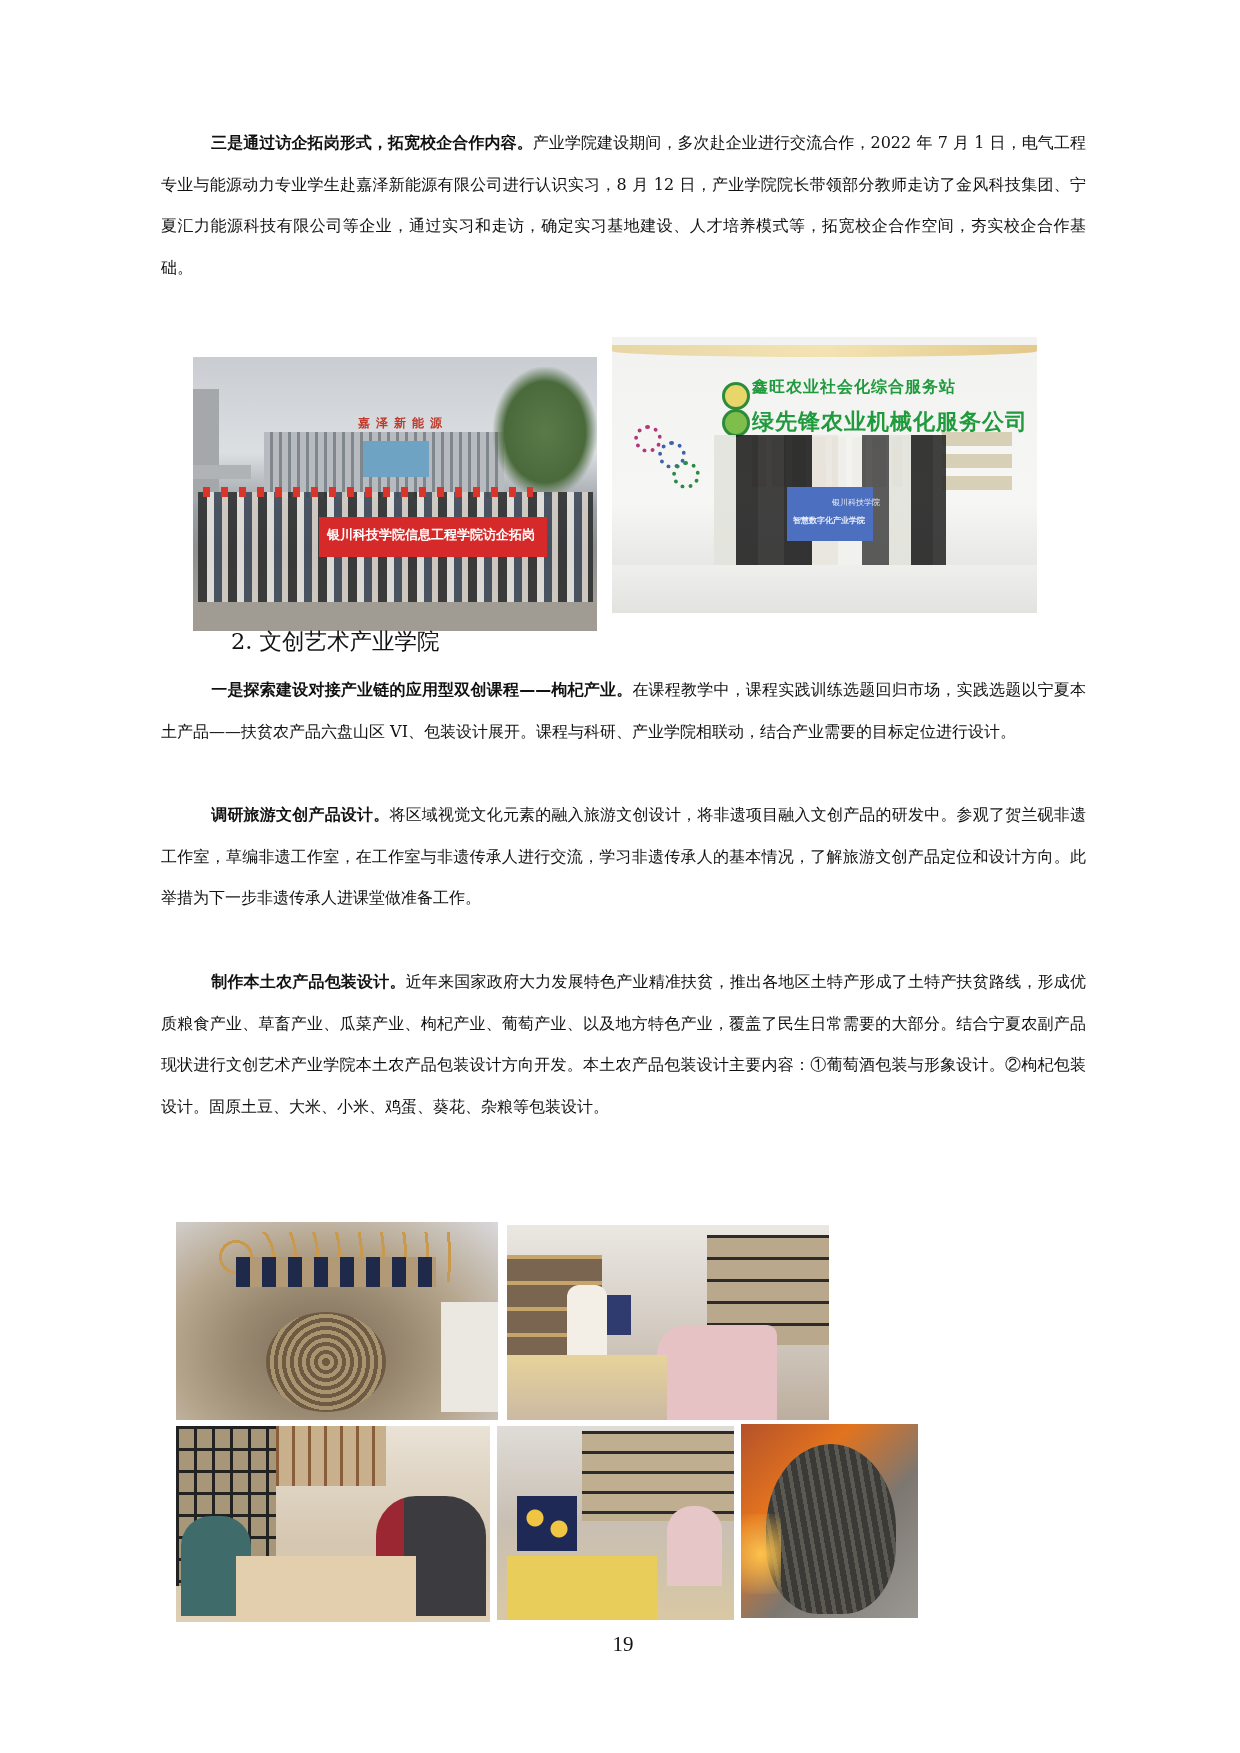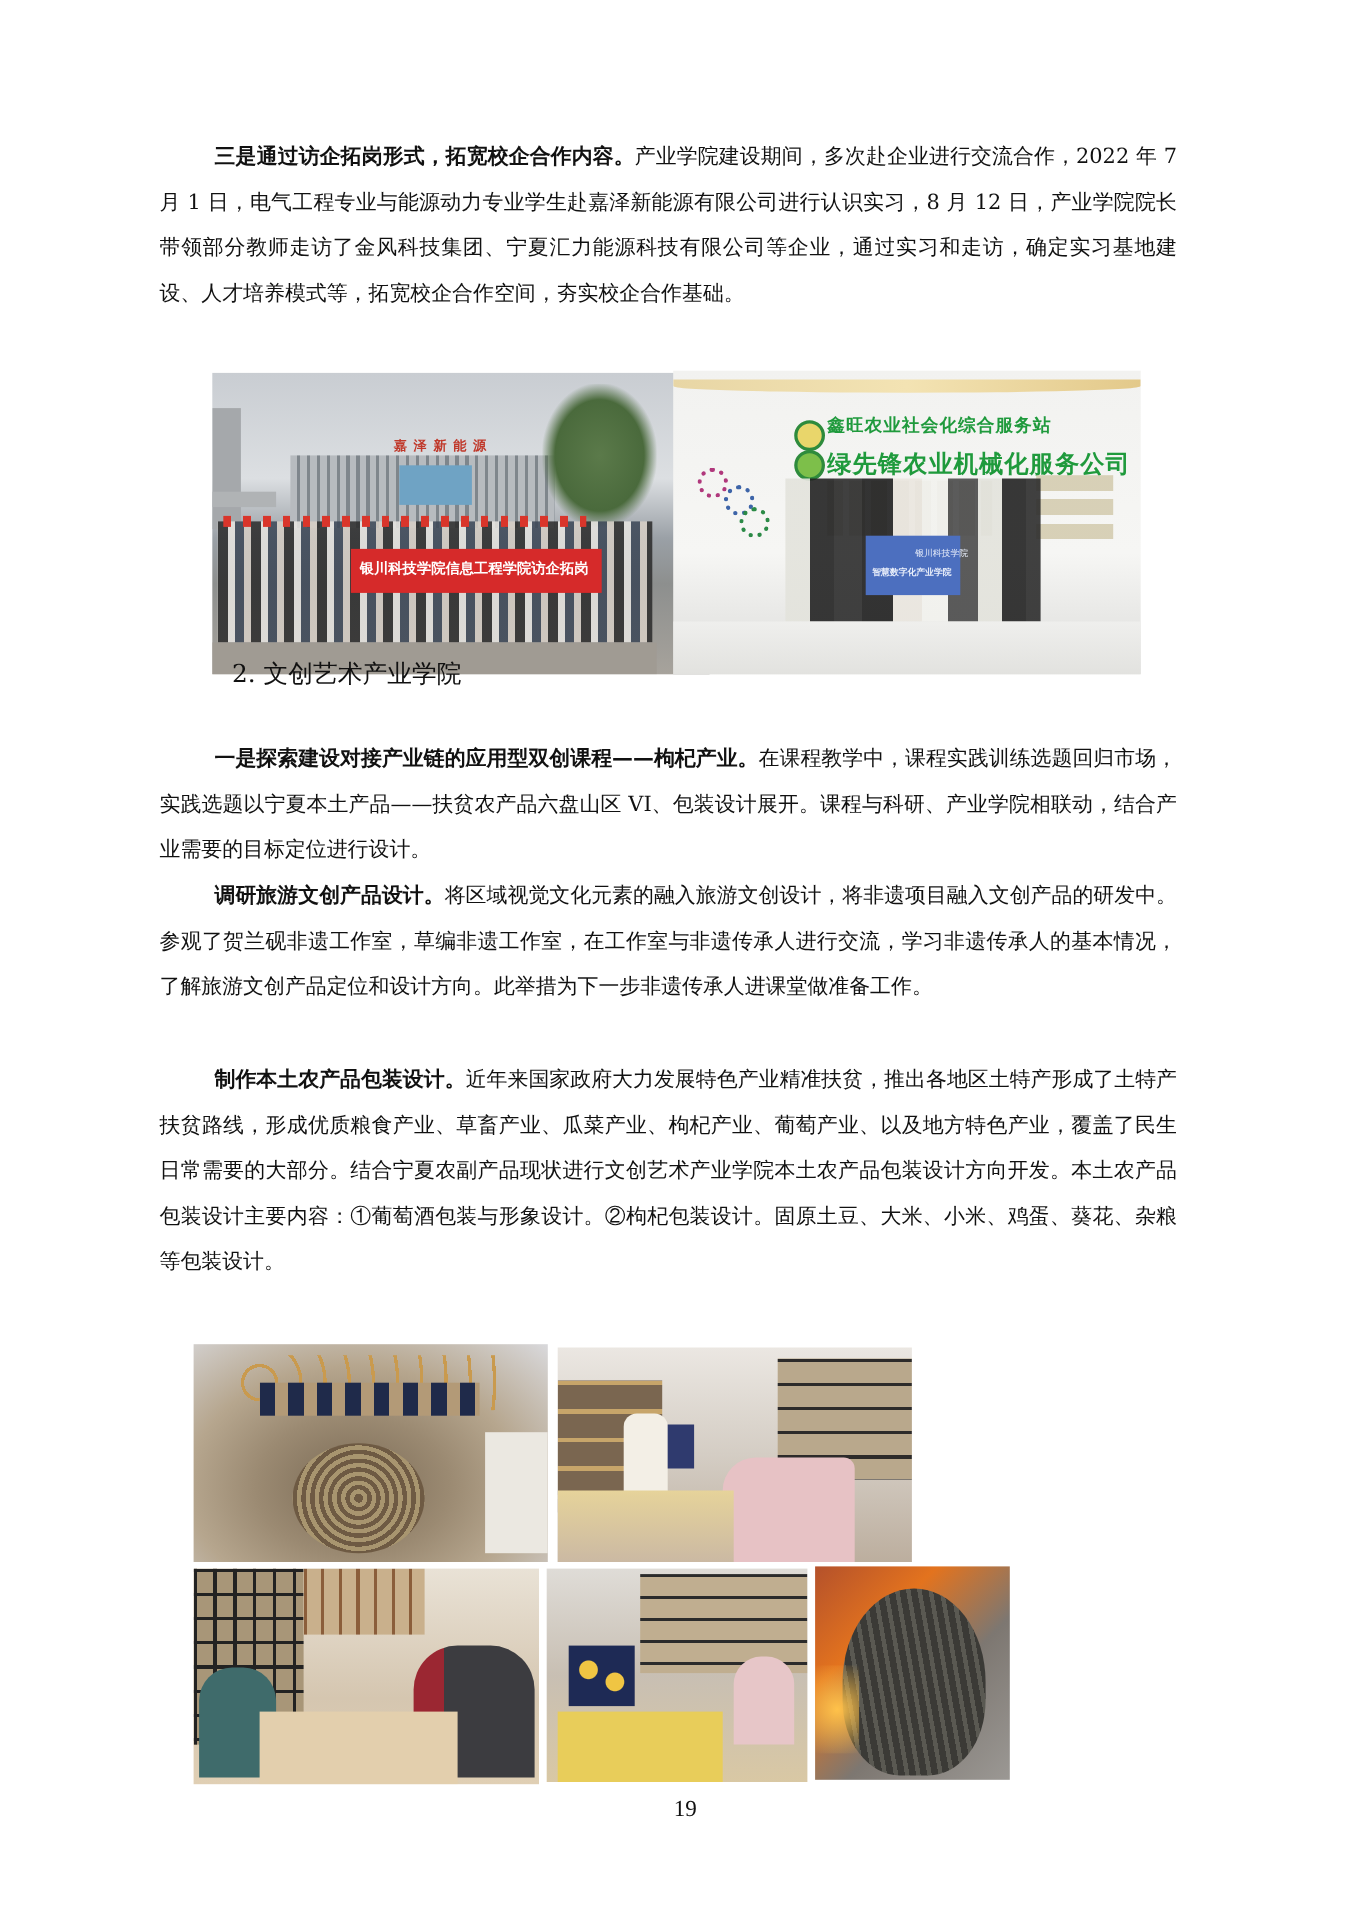--- a/index.html
+++ b/index.html
@@ -1,35 +1,35 @@
 <!DOCTYPE html>
 <html><head>
 <meta charset="utf-8">
 <style>
   html,body{margin:0;padding:0;background:#ffffff;}
   body{width:1240px;height:1753px;position:relative;overflow:hidden;
        font-family:"DejaVu Serif","Liberation Serif",serif;color:#111;}
-  .para{position:absolute;left:145px;width:925px;font-size:19px;line-height:41.6px;
+  .para{position:absolute;left:161px;width:925px;font-size:16px;line-height:41.6px;
         text-align:justify;text-justify:inter-character;}
   .para .indent{display:inline-block;width:50px;}
   .para b{font-weight:bold;font-family:"DejaVu Sans","Liberation Sans",sans-serif;}
   .heading{position:absolute;left:211px;font-size:22.5px;line-height:41.6px;}
   .photo{position:absolute;overflow:hidden;}
   .photo .cap{position:absolute;white-space:nowrap;font-family:"DejaVu Sans","Liberation Sans",sans-serif;font-weight:bold;}
   .pagenum{position:absolute;left:3px;width:1240px;top:1632px;text-align:center;
            font-family:"Liberation Serif","DejaVu Serif",serif;font-size:21px;}
 </style>
 </head>
 <body>
 
 <div class="para" style="top:122px;">
   <span class="indent"></span><b>三是通过访企拓岗形式，拓宽校企合作内容。</b><span>产业学院建设期间，多次赴企业进行交流合作，2022 年 7 月 1 日，电气工程专业与能源动力专业学生赴嘉泽新能源有限公司进行认识实习，8 月 12 日，产业学院院长带领部分教师走访了金风科技集团、宁夏汇力能源科技有限公司等企业，通过实习和走访，确定实习基地建设、人才培养模式等，拓宽校企合作空间，夯实校企合作基础。</span>
 </div>
 
-<div class="photo" style="left:193px;top:339px;width:404px;height:274px;background:linear-gradient(180deg,#c9cdd2 0%,#dcdfe2 35%,#9aa0a6 55%,#8d8f8e 70%,#a7a39c 100%);padding-left:48px;">
+<div class="photo" style="left:193px;top:357px;width:404px;height:274px;background:linear-gradient(180deg,#c9cdd2 0%,#dcdfe2 35%,#9aa0a6 55%,#8d8f8e 70%,#a7a39c 100%);">
 
   <div style="position:absolute;left:0;top:32px;width:26px;height:110px;background:#a5a8ab;"></div>
   <div style="position:absolute;left:0;top:108px;width:58px;height:14px;background:#b0b3b5;"></div>
 
   <div style="position:absolute;left:71px;top:75px;width:240px;height:66px;background:repeating-linear-gradient(90deg,#b7bbbf 0 6px,#7f868c 6px 9px);"></div>
   <div style="position:absolute;left:170px;top:84px;width:66px;height:36px;background:#6fa3c4;"></div>
   <div class="cap" style="left:165px;top:58px;font-size:12px;color:#c0392b;letter-spacing:6px;">嘉泽新能源</div>
 
   <div style="position:absolute;left:300px;top:10px;width:104px;height:130px;background:radial-gradient(ellipse at 50% 50%,#5b7a4a 0%,#4a6a3c 55%,rgba(74,106,60,0) 72%);"></div>
 
@@ -58,21 +58,21 @@
 
   <div style="position:absolute;left:102px;top:98px;width:232px;height:130px;background:repeating-linear-gradient(90deg,#e3e3dc 0 22px,#222 22px 44px,#2c2c2c 44px 70px,#1e1e1e 70px 98px,#eae6df 98px 124px,#f2f2ee 124px 148px,#4a4a4a 148px 175px);opacity:.9;"></div>
 
   <div style="position:absolute;left:175px;top:150px;width:86px;height:54px;background:#4c6fbf;"></div>
   <div class="cap" style="left:192px;top:160px;font-size:8px;color:#e8eefa;font-weight:normal;margin-left:28px;">银川科技学院</div>
   <div class="cap" style="left:181px;top:178px;font-size:8px;color:#e8eefa;font-weight:bold;">智慧数字化产业学院</div>
 
   <div style="position:absolute;left:0;top:228px;width:425px;height:48px;background:linear-gradient(180deg,#efefed,#e2e2df);"></div>
 </div>
 
-<div class="heading" style="top:593px;">2. 文创艺术产业学院</div>
+<div class="heading" style="top:621px;margin-left:20px;">2. 文创艺术产业学院</div>
 
 <div class="para" style="top:669px;">
   <span class="indent"></span><b>一是探索建设对接产业链的应用型双创课程——枸杞产业。</b><span>在课程教学中，课程实践训练选题回归市场，实践选题以宁夏本土产品——扶贫农产品六盘山区 VI、包装设计展开。课程与科研、产业学院相联动，结合产业需要的目标定位进行设计。</span>
 </div>
 
 <div class="para" style="top:794px;">
   <span class="indent"></span><b>调研旅游文创产品设计。</b><span>将区域视觉文化元素的融入旅游文创设计，将非遗项目融入文创产品的研发中。参观了贺兰砚非遗工作室，草编非遗工作室，在工作室与非遗传承人进行交流，学习非遗传承人的基本情况，了解旅游文创产品定位和设计方向。此举措为下一步非遗传承人进课堂做准备工作。</span>
 </div>
 
 <div class="para" style="top:961px;">

